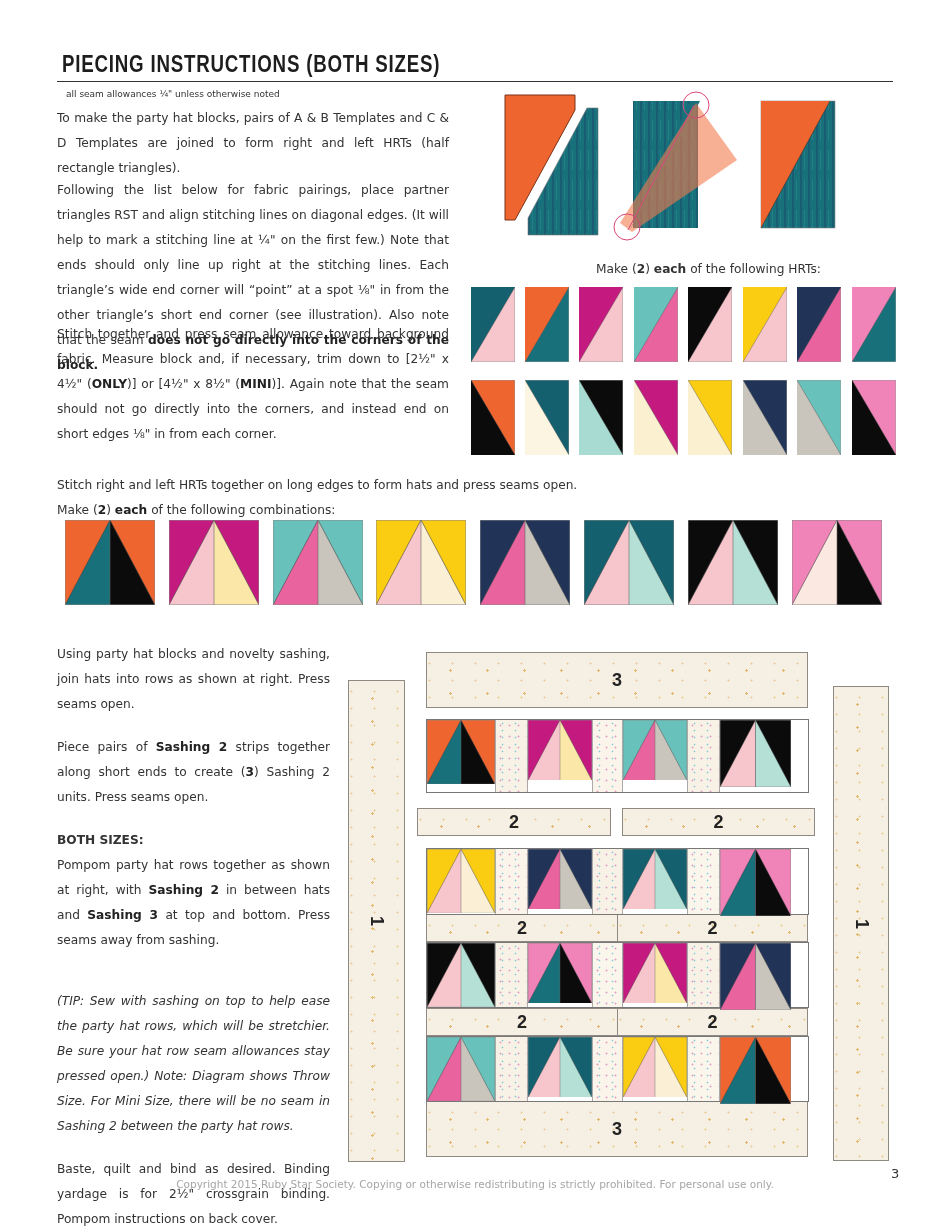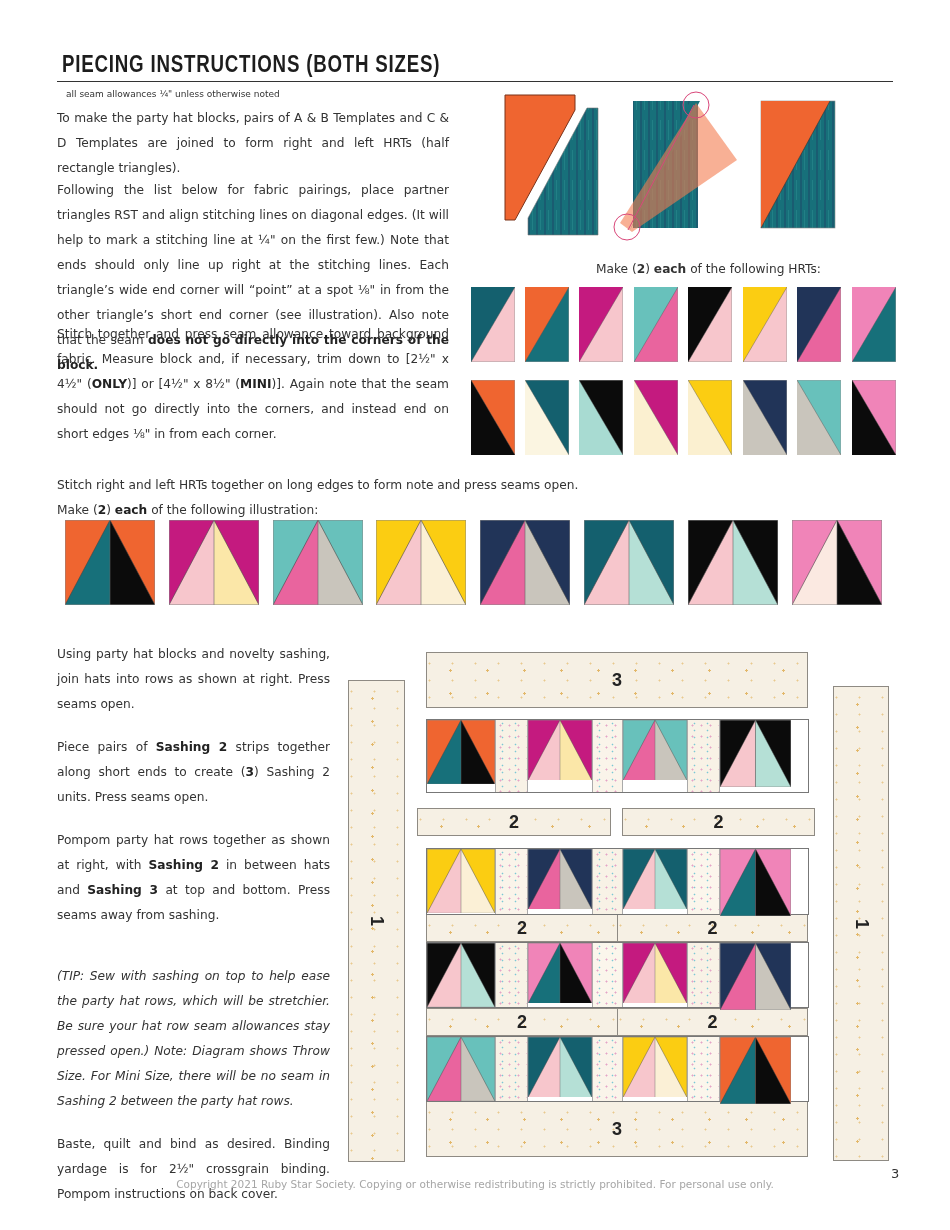--- a/index.html
+++ b/index.html
@@ -179,22 +179,22 @@
     <div class="block" style="left: 852px; top: 380px; width: 44px; height: 75px;">
       <svg viewBox="0 0 40 70" preserveAspectRatio="none">
         <rect x="0" y="0" width="40" height="70" fill="#f084b8" stroke="#999" stroke-width="0.8"></rect>
         <polygon points="0,0 0,70 40,70" fill="#0b0b0b"></polygon>
         <line x1="0" y1="0" x2="40" y2="70" stroke="#555" stroke-width="0.4"></line>
       </svg>
     </div>
   </div>
 
 <div class="abs para" style="left:57px;top:473px;width:850px;text-align:left;">
-  <div>Stitch right and left HRTs together on long edges to form note and press seams open.</div>
-  <div><span>Make (</span><b>2</b><span>) </span><b>each</b><span> of the following illustration:</span></div>
+  <div>Stitch right and left HRTs together on long edges to form hats and press seams open.</div>
+  <div><span>Make (</span><b>2</b><span>) </span><b>each</b><span> of the following combinations:</span></div>
 </div>
 
 <div id="hat-row">
     <div class="block" style="left: 65px; top: 520px; width: 90px; height: 85px;">
       <svg viewBox="0 0 90 85" preserveAspectRatio="none">
         <rect x="0" y="0" width="90" height="85" fill="#ef6530"></rect>
         <polygon points="45,0 45,85 0,85" fill="#17707a"></polygon>
         <polygon points="45,0 90,85 45,85" fill="#0b0b0b"></polygon>
         <polyline points="0,85 45,0 90,85" fill="none" stroke="#444" stroke-width="0.6"></polyline>
         <line x1="45" y1="0" x2="45" y2="85" stroke="#666" stroke-width="0.6"></line>
@@ -271,20 +271,21 @@
         <rect x="0" y="0" width="90" height="85" fill="none" stroke="#888" stroke-width="1"></rect>
       </svg>
     </div>
   </div>
 
 <div class="abs para" style="left:57px;top:642px;width:273px;">
   <div>Using party hat blocks and novelty sashing, join hats into rows as shown at right. Press seams open.</div>
   <div style="height:18px"></div>
   <div><span>Piece pairs of </span><b>Sashing 2</b><span> strips together along short ends to create (</span><b>3</b><span>) Sashing 2 units. Press seams open.</span></div>
   <div style="height:18px"></div>
+  <div class="hdr">BOTH SIZES:</div>
   <div><span>Pompom party hat rows together as shown at right, with </span><b>Sashing 2</b><span> in between hats and </span><b>Sashing 3</b><span> at top and bottom. Press seams away from sashing.</span></div>
   <div style="height:18px"></div>
   <div style="height:18px"></div>
   <div style="font-style:italic;">(TIP: Sew with sashing on top to help ease the party hat rows, which will be stretchier. Be sure your hat row seam allowances stay pressed open.) Note: Diagram shows Throw Size. For Mini Size, there will be no seam in Sashing 2 between the party hat rows.</div>
   <div style="height:18px"></div>
   <div>Baste, quilt and bind as desired. Binding yardage is for 2½" crossgrain binding. Pompom instructions on back cover.</div>
 </div>
 
 <div>
   <div class="sash vert" style="left:348px;top:680px;width:57px;height:482px;">
@@ -464,14 +465,14 @@
             <polygon points="45,0 45,85 0,85" fill="#17707a"></polygon>
             <polygon points="45,0 90,85 45,85" fill="#0b0b0b"></polygon>
             <polyline points="0,85 45,0 90,85" fill="none" stroke="#444" stroke-width="0.6"></polyline>
             <line x1="45" y1="0" x2="45" y2="85" stroke="#666" stroke-width="0.6"></line>
             <rect x="0" y="0" width="90" height="85" fill="none" stroke="#888" stroke-width="1"></rect>
           </svg></div>
       </div>
     </div>
 </div>
 
-<div class="abs footer">Copyright 2021 Ruby Star Society. Copying or otherwise redistributing is strictly prohibited. For personal use only.</div>
+<div class="abs footer">Copyright 2015 Ruby Star Society. Copying or otherwise redistributing is strictly prohibited. For personal use only.</div>
 <div class="abs pagenum">3</div>
 
 </body></html>

